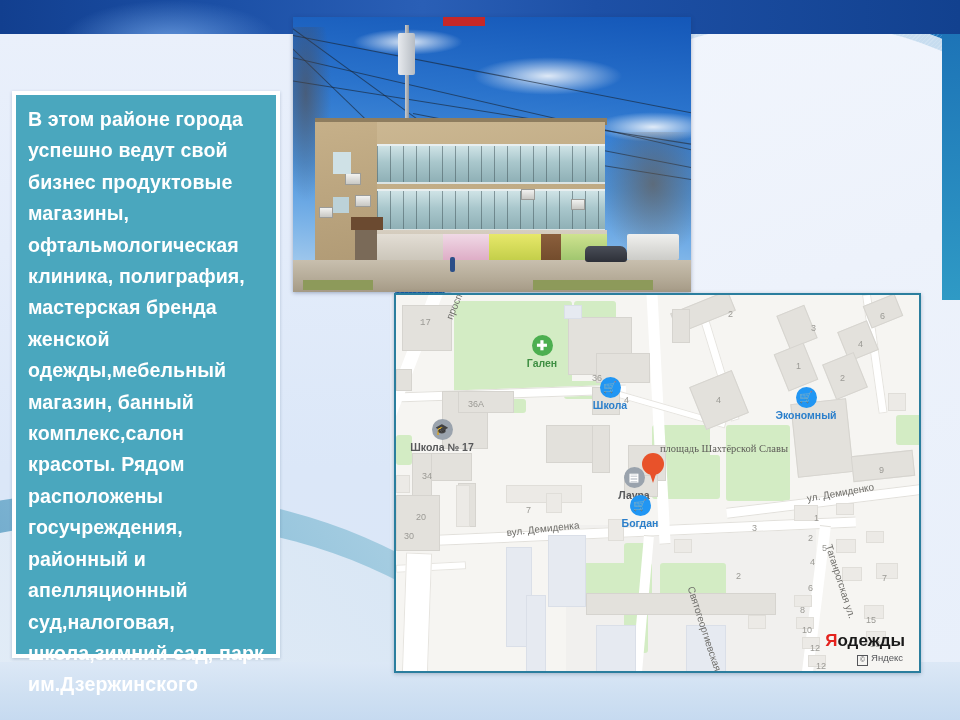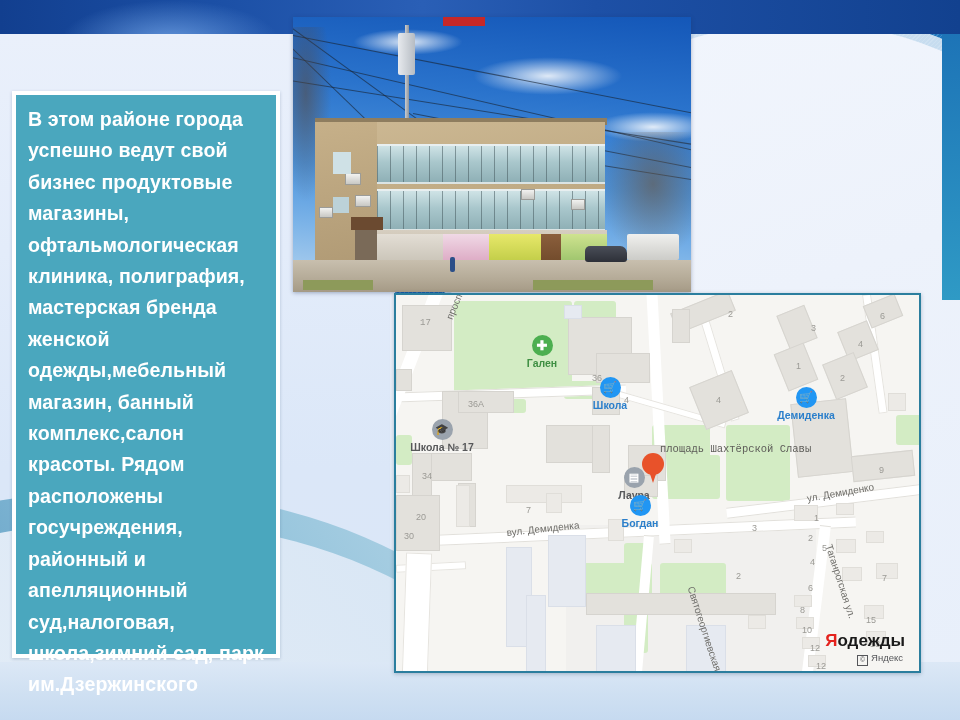--- a/index.html
+++ b/index.html
@@ -234,21 +234,21 @@
     color: #6f6e6a;
     font-family: "Liberation Sans", sans-serif;
     white-space: nowrap;
   }
   .placename {
     position: absolute;
     font-size: 10.5px;
     color: #5d5c58;
     text-align: left;
     line-height: 12px;
-    font-family: Liberation Mono, monospace;
+    font-family: Liberation Serif, serif;
     white-space: nowrap;
   }
   .poi {
     position: absolute;
     text-align: center;
     white-space: nowrap;
   }
   .poi .pin-ic {
     display: block;
     width: 21px; height: 21px;
@@ -525,21 +525,21 @@
           <div class="poi green" style="left: 106px; top: 40px; width: 80px;">
             <span class="pin-ic">✚</span>
             <span class="pin-lbl">Гален</span>
           </div>
           <div class="poi blue" style="left: 174px; top: 82px; width: 80px;">
             <span class="pin-ic" style="font-size: 11px;">🛒</span>
             <span class="pin-lbl">Школа</span>
           </div>
           <div class="poi blue" style="left: 370px; top: 92px; width: 80px;">
             <span class="pin-ic" style="font-size: 11px;">🛒</span>
-            <span class="pin-lbl">Демиденка</span>
+            <span class="pin-lbl">Экономный</span>
           </div>
           <div class="poi gray" style="left: 198px; top: 172px; width: 80px;">
             <span class="pin-ic" style="font-size: 11px;">▤</span>
             <span class="pin-lbl">Лаура</span>
           </div>
           <div class="poi blue" style="left: 204px; top: 200px; width: 80px;">
             <span class="pin-ic" style="font-size: 11px;">🛒</span>
             <span class="pin-lbl">Богдан</span>
           </div>
           <div class="poi gray" style="left: 6px; top: 124px; width: 80px;">

